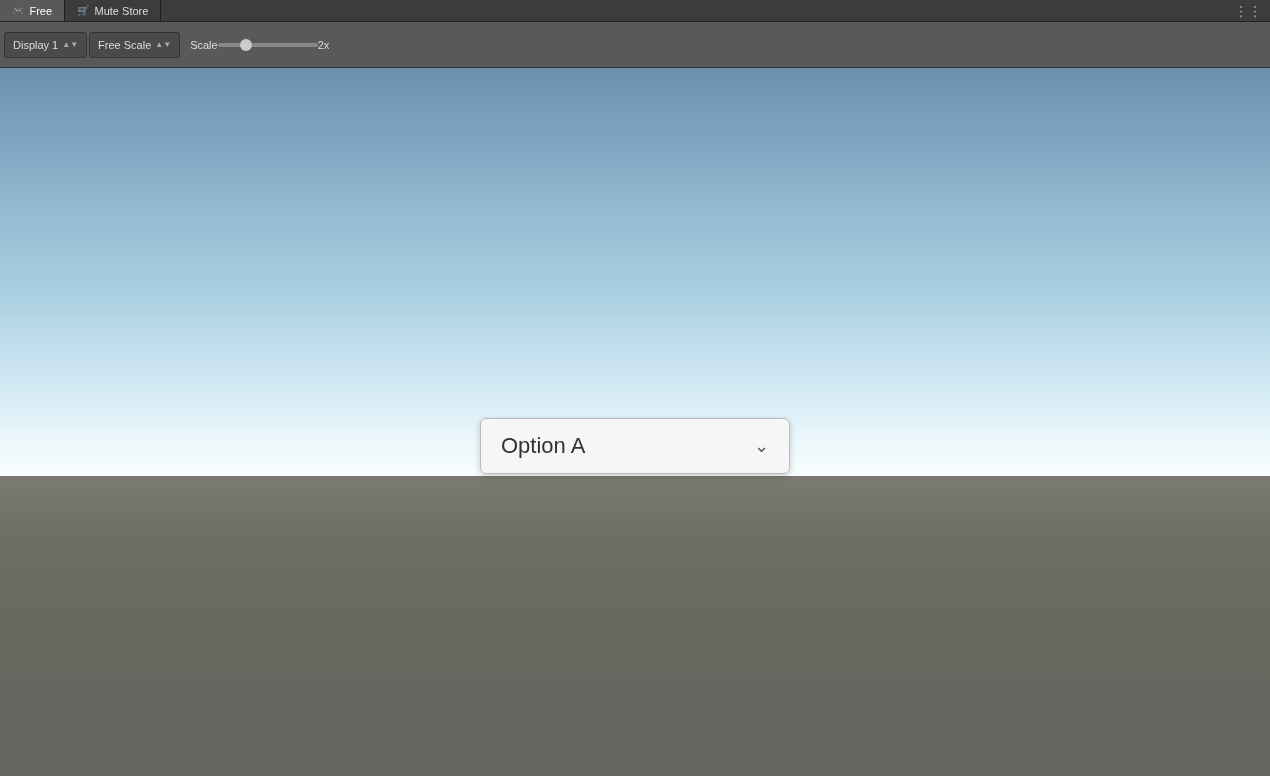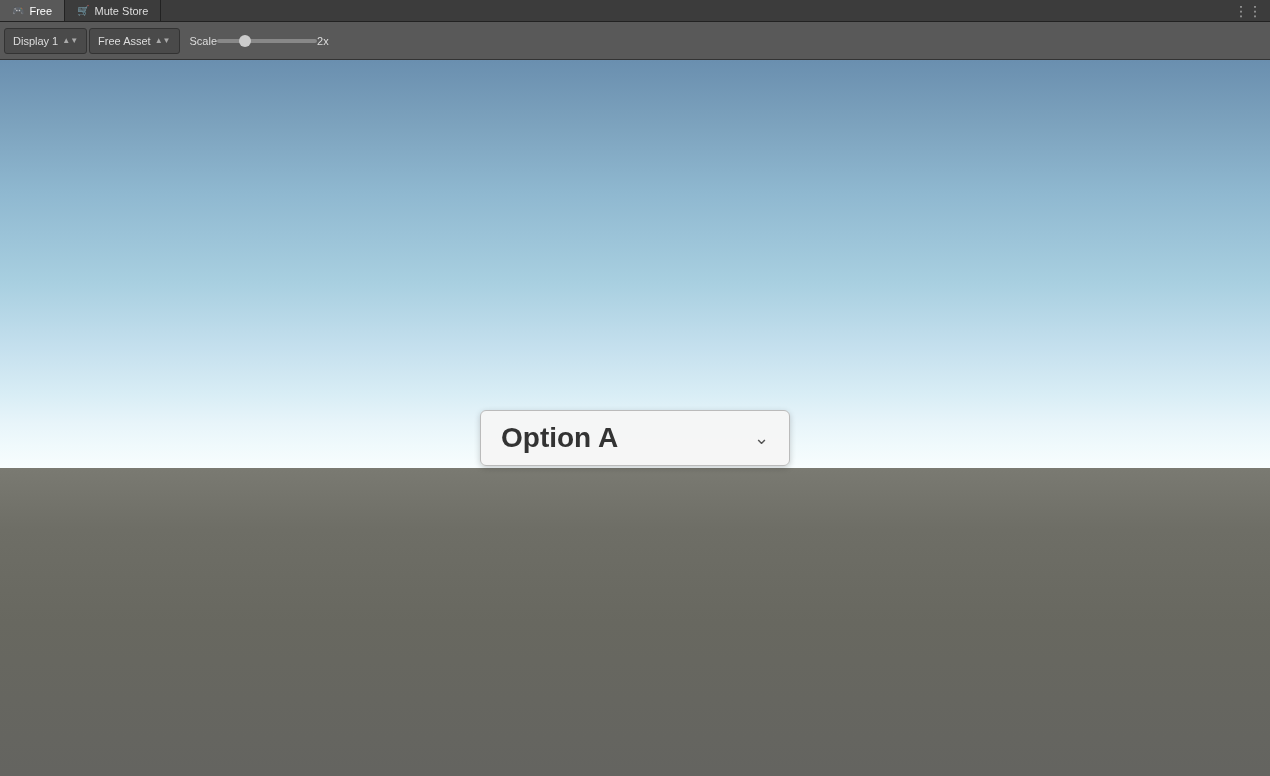--- a/index.html
+++ b/index.html
@@ -45,21 +45,21 @@
       padding: 0 8px;
       color: #aaa;
       font-size: 14px;
     }
 
     
     .toolbar {
       display: flex;
       align-items: center;
       background: #595959;
-      height: 38px;
+      height: 46px;
       border-bottom: 1px solid #333;
       padding: 0 4px;
       gap: 2px;
     }
     .toolbar-btn {
       display: flex;
       align-items: center;
       gap: 4px;
       padding: 3px 8px;
       background: #4a4a4a;
@@ -211,23 +211,23 @@
       width: 310px;
       height: 56px;
       background: rgba(245, 245, 245, 0.95);
       border: 1px solid #bbb;
       border-radius: 6px;
       padding: 0 20px;
       cursor: pointer;
       box-shadow: 0 2px 6px rgba(0,0,0,0.2);
     }
     .dropdown-label {
-      font-size: 28px;
+      font-size: 22px;
       color: #333;
-      font-weight: 700;
+      font-weight: 400;
     }
     .dropdown-chevron {
       font-size: 18px;
       color: #555;
     }
   </style>
 </head>
 <body>
 
 <div class="tab-bar">
@@ -244,21 +244,21 @@
   </div>
 </div>
 
 <div class="toolbar">
   <button class="toolbar-btn">
     <span>Display 1</span>
     <span class="arrow">▲▼</span>
   </button>
 
   <button class="toolbar-btn">
-    <span>Free Asset</span>
+    <span>Free Scale</span>
     <span class="arrow">▲▼</span>
   </button>
 
   <div class="scale-group">
     <span>Scale</span>
     <input type="range" class="scale-slider" min="1" max="5" value="2" style="">
     <span>2x</span>
   </div>
 
   <div class="spacer"></div>

